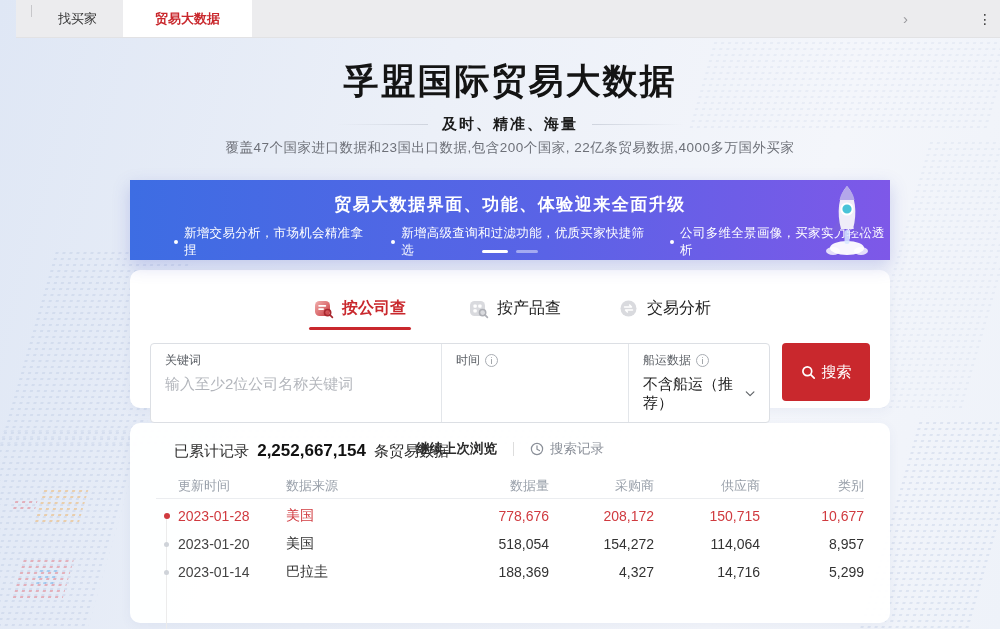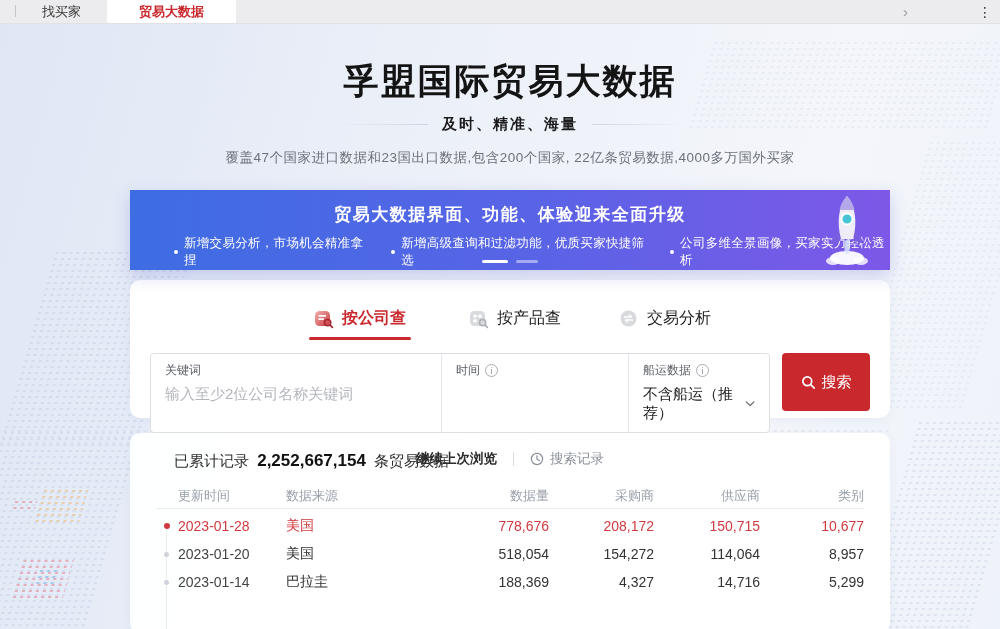--- a/index.html
+++ b/index.html
@@ -13,40 +13,40 @@
   .df { position:absolute; transform:skewX(-16deg); pointer-events:none;
         background-image:radial-gradient(ellipse 2.2px 1.3px,#9db0d4 58%,transparent 60%);
         background-size:7px 6px; }
   .df.gray  { opacity:.55; }
   .df.faint { opacity:.30; }
   .df.orange{ background-image:radial-gradient(ellipse 2.2px 1.3px,#f0a23c 58%,transparent 60%); opacity:.95; }
   .df.red   { background-image:radial-gradient(ellipse 2.2px 1.3px,#e05660 58%,transparent 60%); opacity:.95; }
   .df.blue  { background-image:radial-gradient(ellipse 2.2px 1.3px,#4da3e8 58%,transparent 60%); opacity:.95; }
 
   
-  .topbar { position:absolute; top:0; left:0; right:0; height:24px; background:#ececee;
+  .topbar { position:absolute; top:0; left:16px; right:0; height:38px; background:#ececee;
             border-bottom:1px solid #e2e2e4; display:flex; align-items:stretch; font-size:13px; z-index:30; }
   .tb-divider { width:1px; height:12px; background:#c7c7ca; margin:5px 0 0 15px; }
   .tb-tab { display:flex; align-items:center; padding:0 26px; color:#333; cursor:pointer; }
   .tb-tab.active { background:#fff; color:#c9282d; font-weight:700; padding:0 32px; }
   .tb-right { margin-left:auto; display:flex; align-items:center; }
   .tb-chevron { color:#9a9a9e; font-size:15px; margin-right:70px; line-height:20px; }
   .tb-kebab { color:#3a3a3a; font-size:14px; letter-spacing:0; margin-right:8px; line-height:20px; }
 
   
   .content { position:absolute; left:130px; top:22px; width:760px; z-index:10; }
 
   .hero { text-align:center; }
   .hero-title { margin-top:36px; font-size:35px; font-weight:700; color:#141414; letter-spacing:2px; }
   .hero-subrow { margin-top:10px; display:flex; align-items:center; justify-content:center; gap:14px; }
   .hero-subtitle { font-size:15px; font-weight:700; color:#1c1c1c; letter-spacing:2px; }
   .hero-line { width:92px; height:1px; }
   .hero-line.l { background:linear-gradient(90deg,transparent,#cfd4de); }
   .hero-line.r { background:linear-gradient(270deg,transparent,#cfd4de); }
-  .hero-desc { margin-top:15px; font-size:13.5px; color:#6d7078; letter-spacing:.5px; }
+  .hero-desc { margin-top:5px; font-size:13.5px; color:#6d7078; letter-spacing:.5px; }
 
   
   .banner { position:relative; margin-top:23px; height:80px; border-radius:0;
             background:linear-gradient(92deg,#3d6de3 0%,#5a63e6 55%,#7e58e8 100%);
             color:#fff; overflow:visible; cursor:pointer;
             box-shadow:0 6px 16px rgba(80,90,200,.25); }
   .banner-title { text-align:center; padding-top:13px; font-size:17px; font-weight:700; letter-spacing:1.5px; }
   .banner-bullets { display:flex; justify-content:center; gap:22px; margin-top:9px; font-size:12.5px; letter-spacing:.3px;padding-left:44px; }
   .banner-bullet { display:flex; align-items:center; gap:6px; }
   .banner-bullet::before { content:""; width:4px; height:4px; border-radius:50%; background:#fff; flex:none; }

